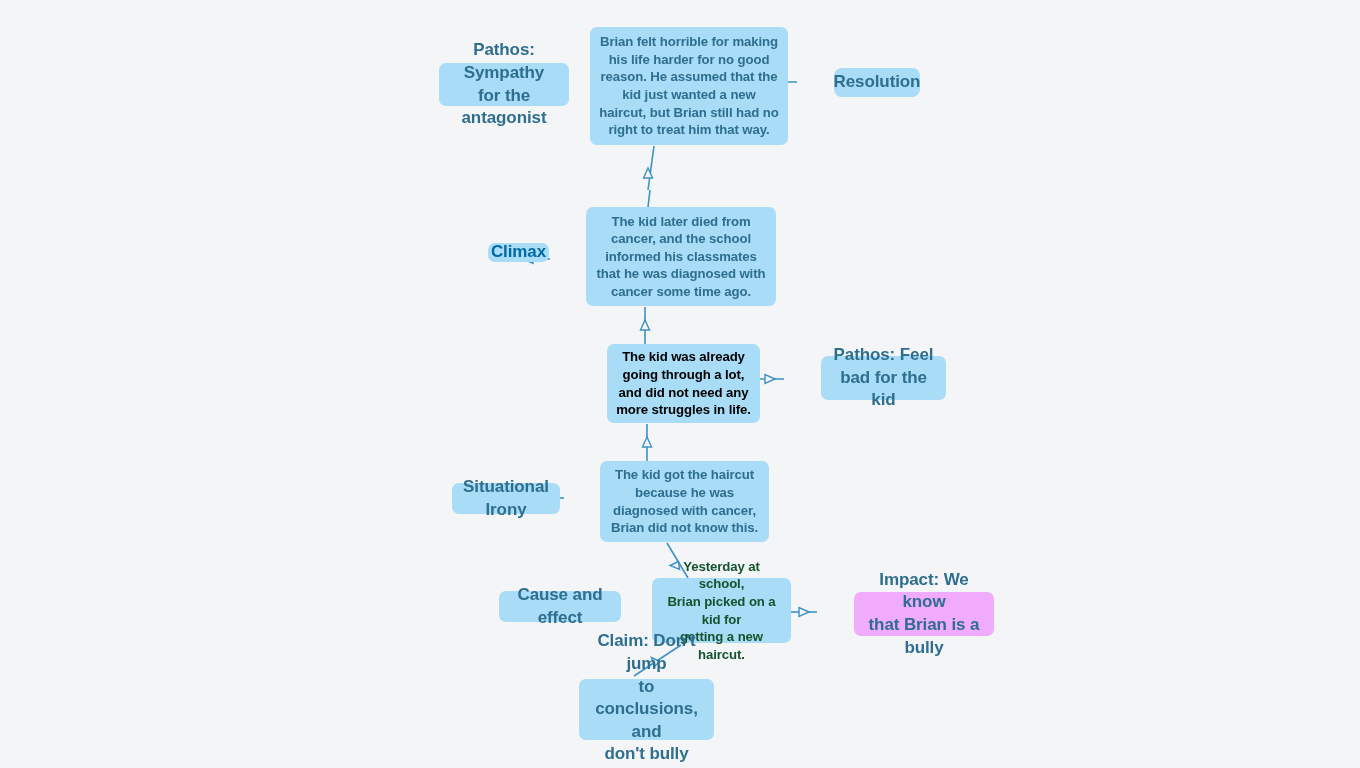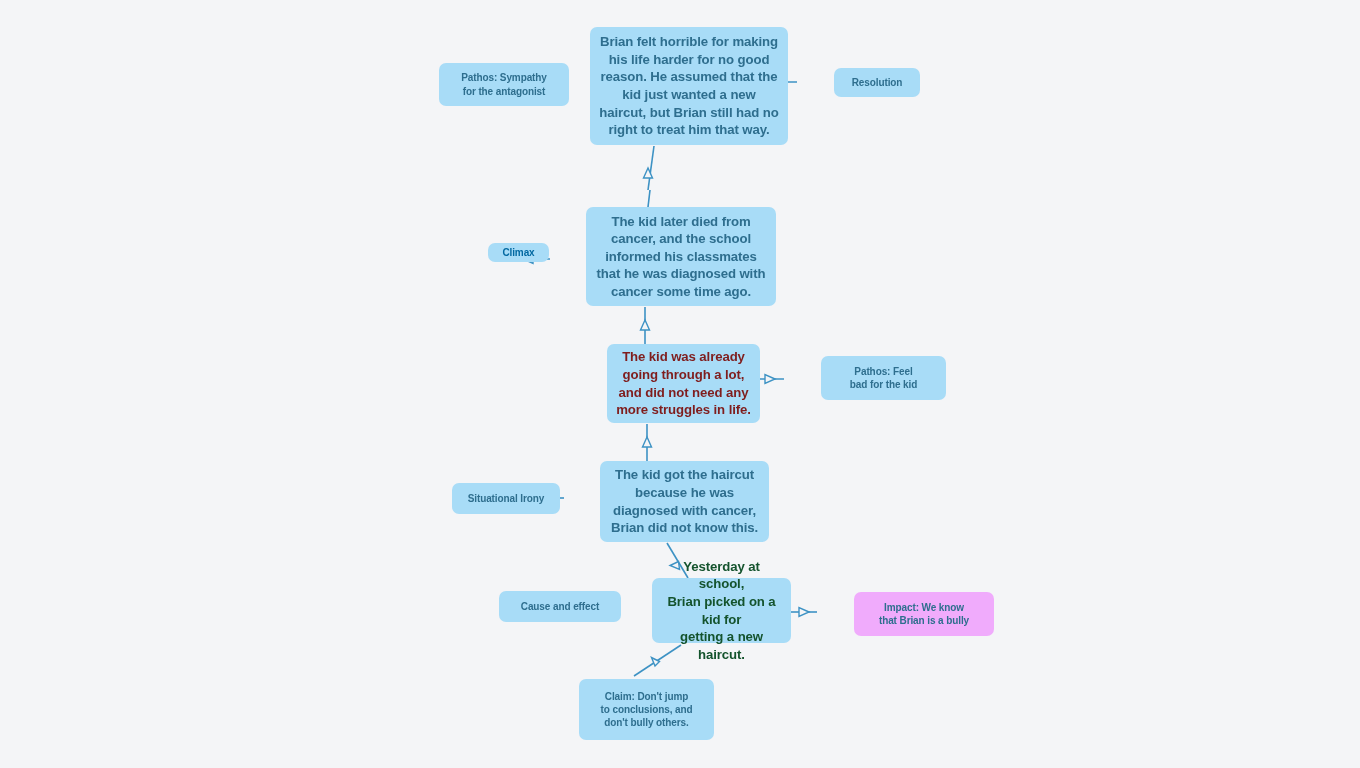--- a/index.html
+++ b/index.html
@@ -42,21 +42,21 @@
     line-height: 1.33;
     letter-spacing: -0.1px;
     padding: 4px 8px;
     white-space: pre-line;
     margin-left: 36px;
   }
   .node-main {
     font-size: 13.2px;
   }
   .node-tag {
-    font-size: 10px;
+    font-size: 17px;
   }
 </style>
 </head>
 <body style="background: rgb(244, 245, 247);">
 
 <div id="canvas">
 
   <svg id="edge-layer" viewBox="0 0 1360 768" width="1360" height="768" xmlns="http://www.w3.org/2000/svg">
     <g fill="none" stroke="#3d92c4" stroke-width="1.6">
 
@@ -126,21 +126,21 @@
 
   <div class="node node-main" style="left: 616px; top: 578px; width: 139px; height: 65px; background: rgb(168, 220, 247); color: #14532d;">Yesterday at school,
 Brian picked on a kid for
 getting a new haircut.</div>
 
   <div class="node node-main" style="left: 564px; top: 461px; width: 169px; height: 81px; background: rgb(168, 220, 247); color: rgb(46, 110, 142);">The kid got the haircut
 because he was
 diagnosed with cancer,
 Brian did not know this.</div>
 
-  <div class="node node-main" style="left: 571px; top: 344px; width: 153px; height: 79px; background: rgb(168, 220, 247); color: #7f1d1d;">The kid was already
+  <div class="node node-main" style="left: 571px; top: 344px; width: 153px; height: 79px; background: rgb(168, 220, 247); color: #000000;">The kid was already
 going through a lot,
 and did not need any
 more struggles in life.</div>
 
   <div class="node node-main" style="left: 550px; top: 207px; width: 190px; height: 99px; background: rgb(168, 220, 247); color: rgb(46, 110, 142);">The kid later died from
 cancer, and the school
 informed his classmates
 that he was diagnosed with
 cancer some time ago.</div>
 
@@ -163,15 +163,15 @@
   <div class="node node-tag" style="left: 416px; top: 483px; width: 108px; height: 31px; background: rgb(168, 220, 247); color: rgb(46, 110, 142);">Situational Irony</div>
 
   <div class="node node-tag" style="left: 785px; top: 356px; width: 125px; height: 44px; background: rgb(168, 220, 247); color: rgb(46, 110, 142);">Pathos: Feel
 bad for the kid</div>
 
   <div class="node node-tag" style="left: 452px; top: 243px; width: 61px; height: 19px; background: rgb(168, 220, 247); color: #0369a1;">Climax</div>
 
   <div class="node node-tag" style="left: 403px; top: 63px; width: 130px; height: 43px; background: rgb(168, 220, 247); color: rgb(46, 110, 142);">Pathos: Sympathy
 for the antagonist</div>
 
-  <div class="node node-tag" style="left: 798px; top: 68px; width: 86px; height: 29px; background: rgb(168, 220, 247); color: rgb(46, 110, 142);">Resolution</div>
+  <div class="node node-tag" style="left: 798px; top: 68px; width: 86px; height: 29px; background: rgb(168, 220, 247); color: rgb(46, 110, 142); border-radius: 8px;">Resolution</div>
 
 </div>
 
 </body></html>

